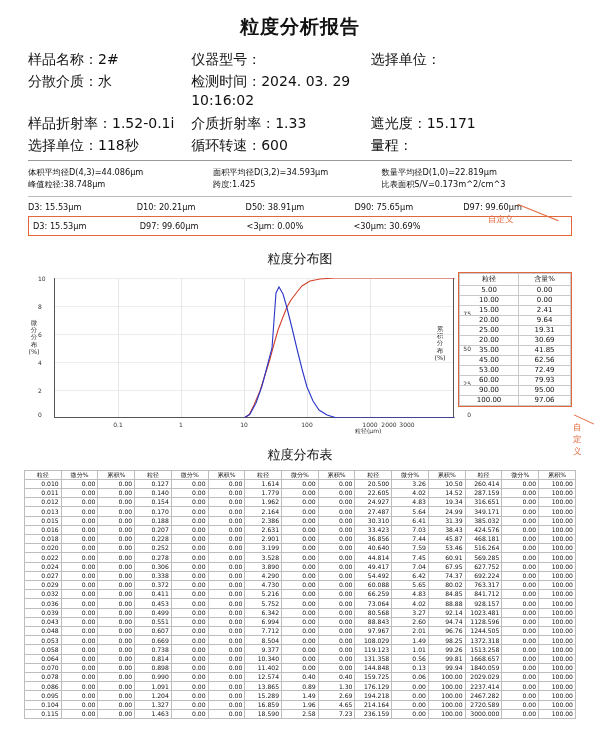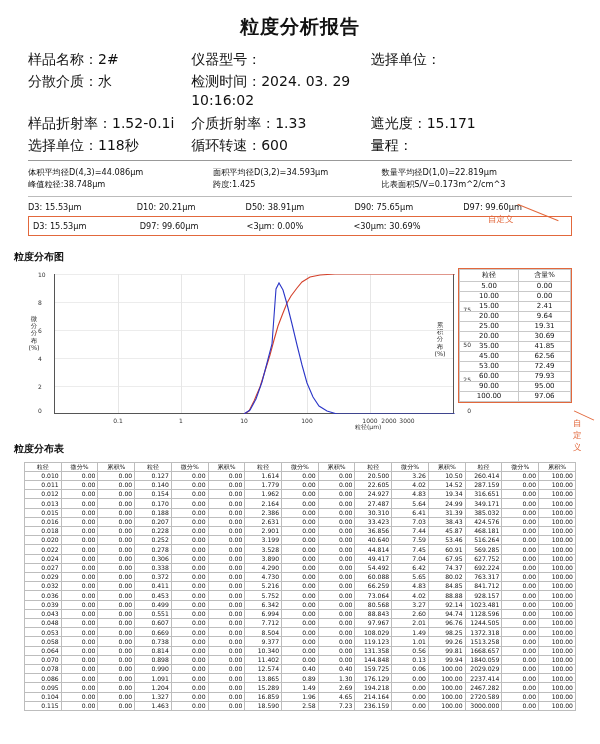--- a/index.html
+++ b/index.html
@@ -49,21 +49,21 @@
   .custombox .d{width:20%;}
   .callout{
     position:absolute;
     font-size:8.5px;color:#e2683c;
   }
   .callout-line{
     position:absolute;background:#e2683c;height:1px;
   }
   
   .section-title{
-    text-align:left;font-size:10px;font-weight:bold;margin:14px 0 4px 0;
+    text-align:center;font-size:13px;font-weight:normal;margin:14px 0 4px 0;
   }
   .chartwrap{position:relative;height:168px;margin:0 14px;}
   .chart-left-label{
     position:absolute;left:0px;top:48px;width:12px;font-size:6.5px;
     line-height:1.15;text-align:center;color:#333;
   }
   .chart-right-label{
     position:absolute;right:126px;top:54px;width:12px;font-size:6.5px;
     line-height:1.15;text-align:center;color:#333;
   }

